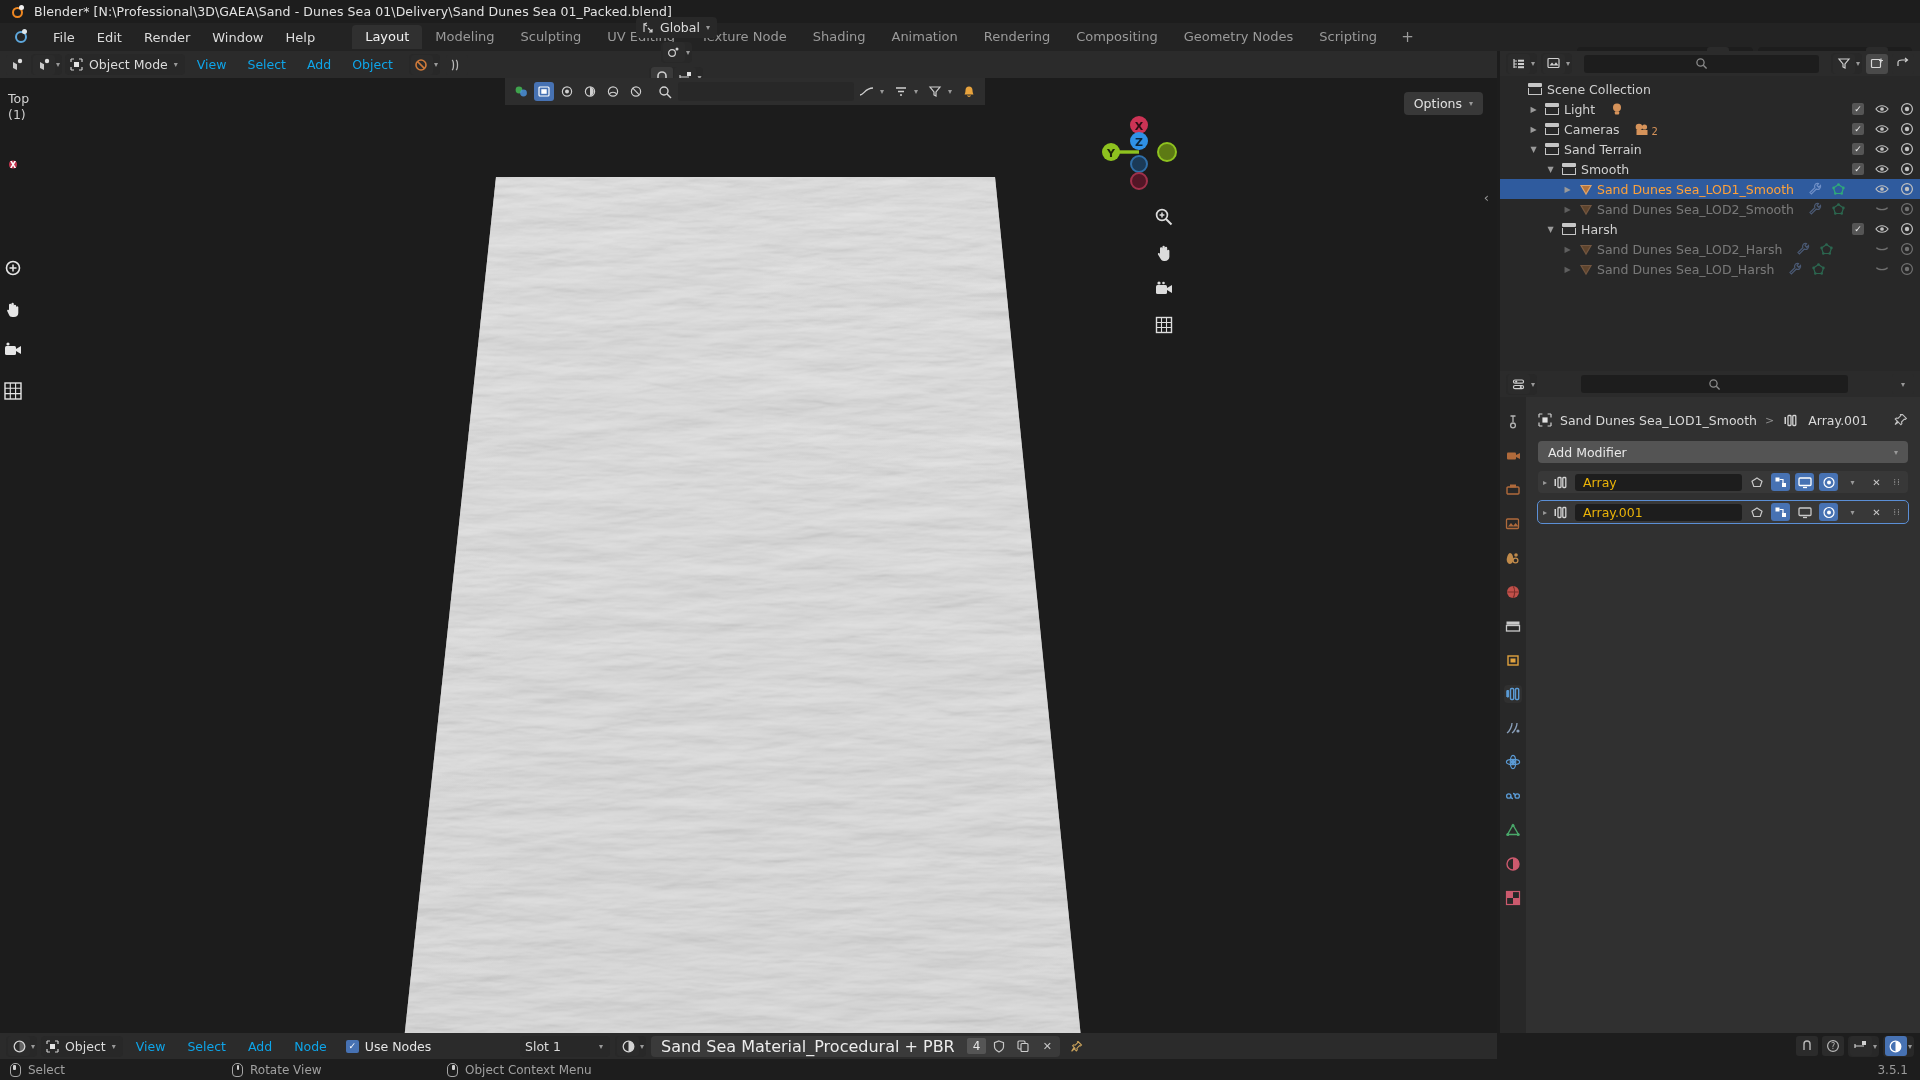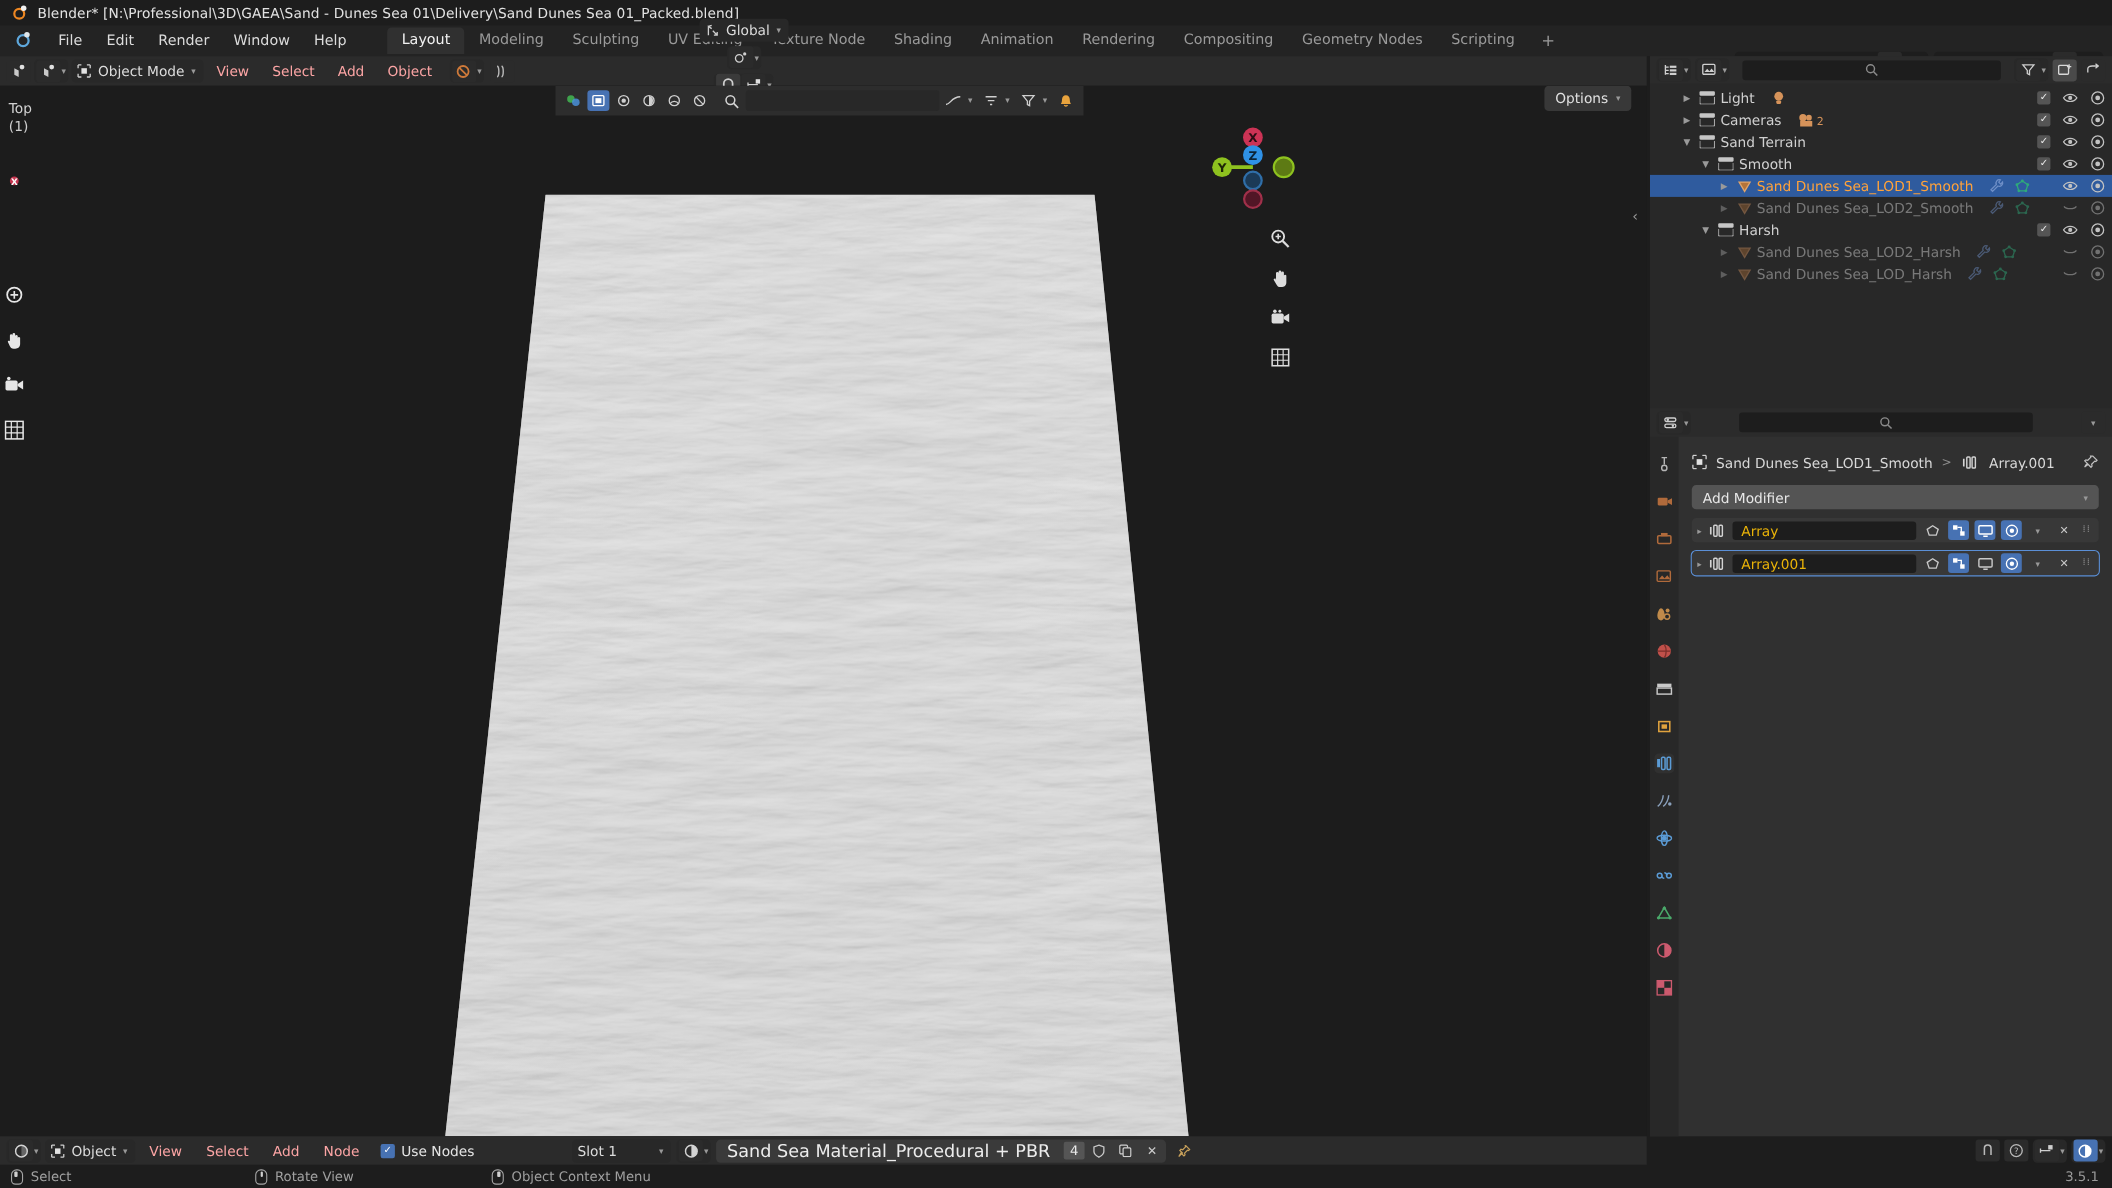--- a/index.html
+++ b/index.html
@@ -80,21 +80,21 @@
   .grp {
     display:flex; align-items:center; background:#282828; border-radius:4px;
     height:21px; padding:0 2px; gap:1px;
   }
   .dropbox {
     display:flex; align-items:center; gap:6px; background:#282828;
     border-radius:4px; height:21px; padding:0 7px 0 5px; cursor:default;
   }
   .dropbox .lbl { font-size:12.5px; color:#dcdcdc; }
   .caret { font-size:8px; color:#999; }
-  .vp-menu { padding:2px 9px; font-size:12.5px; color:#fca5a5; cursor:default; border-radius:3px; }
+  .vp-menu { padding:2px 9px; font-size:12.5px; color:#0ea5e9; cursor:default; border-radius:3px; }
   .vp-right { position:absolute; right:6px; top:51px; height:27px; display:flex; align-items:center; gap:4px; }
   .shade-btn {
     width:21px; height:19px; border-radius:50%; display:flex;
     align-items:center; justify-content:center; cursor:default;
   }
 
   
   .viewport {
     position:absolute; left:0; top:78px; width:1497px; height:955px;
     background:#1c1c1c; overflow:hidden;
@@ -107,21 +107,21 @@
   .ov-icn {
     width:20px; height:19px; border-radius:3px; display:flex;
     align-items:center; justify-content:center; font-size:10px; color:#cfcfcf; cursor:default;
   }
   .ov-icn.sel { background:#4772b3; }
   .search-strip {
     flex:1; height:19px; background:#282828; border-radius:3px;
     display:flex; align-items:center; padding-left:8px; color:#8a8a8a; font-size:11px;
   }
   .options-btn {
-    position:absolute; right:14px; top:0; background:#383838;
+    position:absolute; right:14px; top:14px; background:#383838;
     border-radius:4px; padding:4px 10px; font-size:12.5px; color:#e0e0e0;
     display:flex; align-items:center; gap:7px; z-index:6; cursor:default;
   }
   .view-label {
     position:absolute; left:8px; top:13px; font-size:12.5px; color:#d2d2d2; z-index:4;
     line-height:16px;
   }
   .view-label .sub { color:#cfcfcf; }
   .gizmo { position:absolute; right:318px; top:34px; width:80px; height:80px; z-index:6; }
   .side-tools { position:absolute; right:322px; top:128px; z-index:6; display:flex; flex-direction:column; gap:14px; align-items:center; }
@@ -818,20 +818,36 @@
           </svg>
       </span>
       <span class="tool-sq">
         <svg width="14" height="13" viewBox="0 0 14 13">
             <path d="M2 9V5.5C2 3.5 4 3 6 3h5M9 1l2.5 2L9 5" fill="none" stroke="#cfcfcf" stroke-width="1.2"></path>
           </svg>
       </span>
     </div>
 
     <div class="tree" id="tree">
+        <div class="trow">
+          <span style="width:10px"></span>
+          <span class="tw">
+            <span class="disc"></span>
+            <span class="ic-coll">
+              <span class="top"></span>
+              <span class="bot"></span>
+            </span>
+            <span class="tname">Scene Collection</span>
+          </span>
+          <span class="tright">
+            <span style="width:12px"></span>
+            <span style="width:15px"></span>
+            <span style="width:14px"></span>
+          </span>
+        </div>
         <div class="trow">
           <span style="width:27px"></span>
           <span class="tw">
             <span class="disc">▶</span>
             <span class="ic-coll">
               <span class="top"></span>
               <span class="bot"></span>
             </span>
             <span class="tname">Light</span>
           </span>

